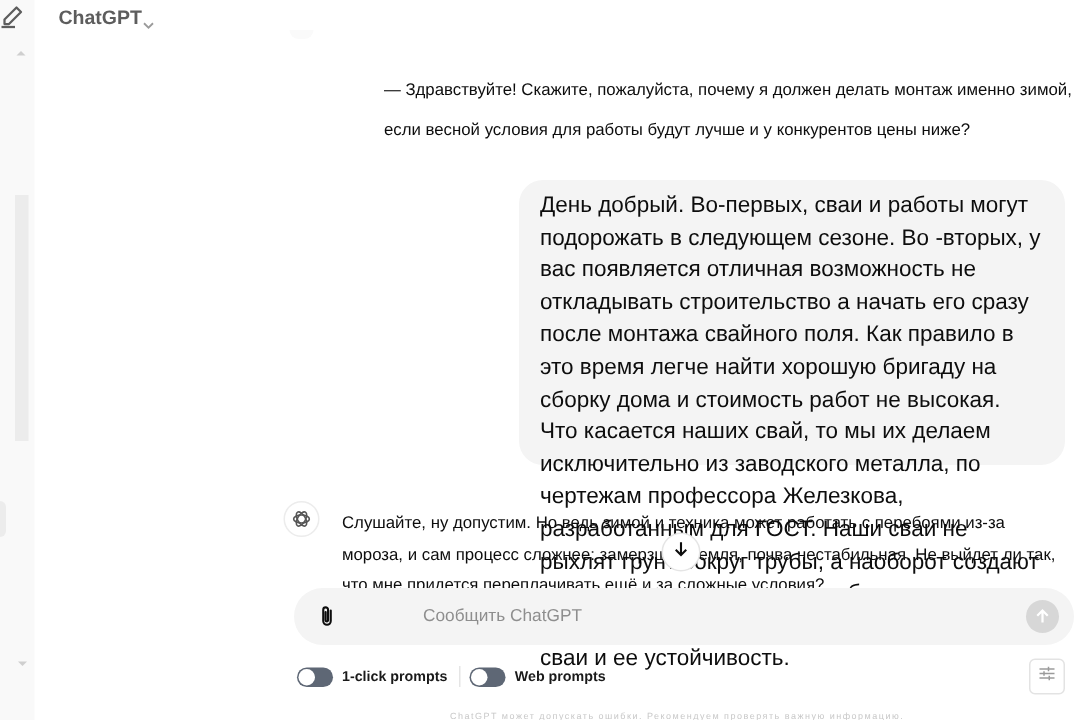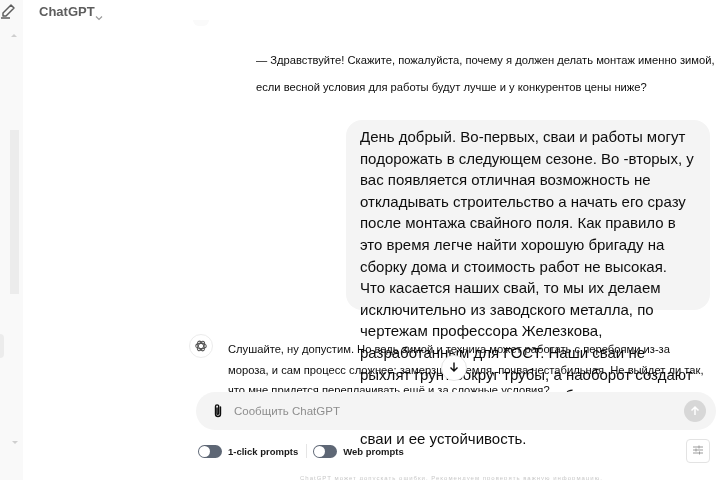--- a/index.html
+++ b/index.html
@@ -29,21 +29,21 @@
       border-radius: 16px; padding: 6px 14px 0 14px; font-size: 15px; line-height: 21.6px; color: #0d0d0d; }
 
     .assistant-avatar { position: absolute; left: 189px; top: 334px; width: 24px; height: 24px; border-radius: 50%;
       border: 1px solid #ececec; background: #fff; display: flex; align-items: center; justify-content: center; }
     .msg-user-2 { position: absolute; left: 228px; top: 339px; width: 484px; font-size: 11.2px; line-height: 20.5px; color: #0d0d0d; }
 
     .scroll-down-btn { position: absolute; left: 441px; top: 355px; width: 26px; height: 26px; border-radius: 50%;
       background: #ffffff; border: 1px solid #e5e5e5; display: flex; align-items: center; justify-content: center; cursor: pointer; }
 
     .composer { position: absolute; left: 196px; top: 392px; width: 520px; height: 38px; background: #f4f4f4;
-      border-radius: 19px; display: flex; align-items: center; padding: 0 0 0 14px; }
+      border-radius: 19px; display: flex; align-items: center; padding: 0 0 0 14px; gap: 48px; }
     .attach-btn { width: 16px; height: 16px; display: flex; align-items: center; justify-content: center; cursor: pointer; }
     .composer-input { border: none; outline: none; background: transparent; flex: 1; margin-left: 8px;
       font-family: "Liberation Sans", sans-serif; font-size: 11.5px; color: #0d0d0d; }
     .composer-input::placeholder { color: #8e8e8e; }
     .send-btn { width: 22px; height: 22px; border-radius: 50%; background: #d7d7d7; margin-right: 10px;
       display: flex; align-items: center; justify-content: center; cursor: pointer; }
 
     .toggles { position: absolute; left: 198px; top: 442px; display: flex; align-items: center; height: 18px; justify-content: space-between; }
     .toggle { width: 24px; height: 13px; border-radius: 7px; background: #5e6775; position: relative; cursor: pointer; }
     .toggle::after { content: ""; position: absolute; left: 1px; top: 1px; width: 11px; height: 11px; border-radius: 50%; background: #fff; }

